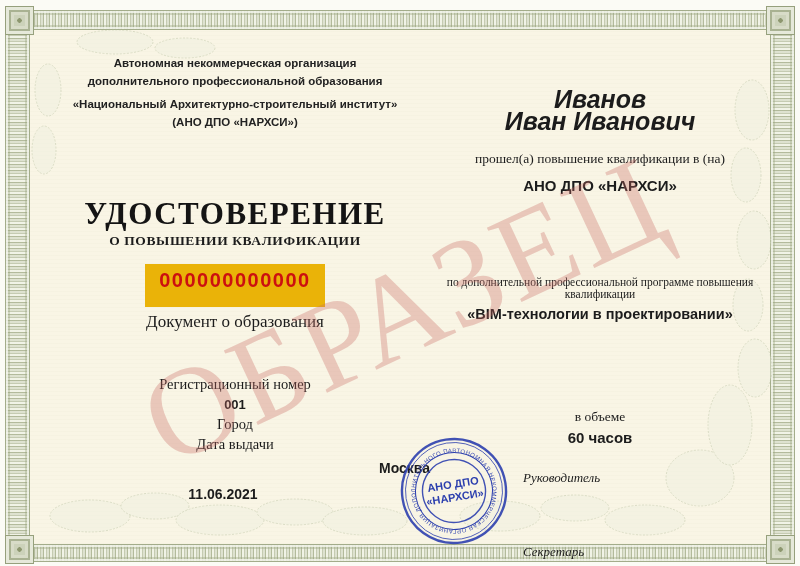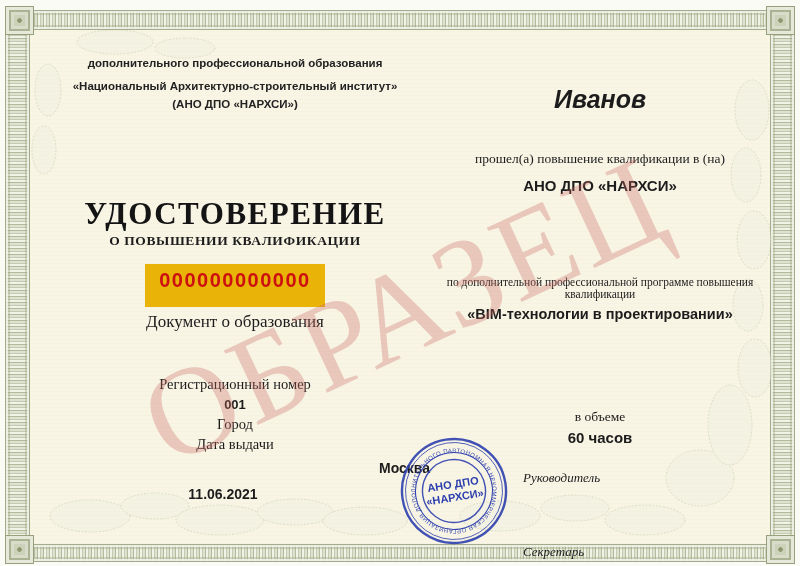--- a/index.html
+++ b/index.html
@@ -115,20 +115,21 @@
   <div id="band-top" class="band h"></div>
   <div id="band-bottom" class="band h"></div>
   <div id="band-left" class="band v"></div>
   <div id="band-right" class="band v"></div>
   <div id="corner-tl" class="corner"></div>
   <div id="corner-tr" class="corner"></div>
   <div id="corner-bl" class="corner"></div>
   <div id="corner-br" class="corner"></div>
 
   <div id="org-block" class="abs ctr">
+    <div>Автономная некоммерческая организация</div>
     <div>дополнительного профессиональной образования</div>
     <div class="org-name">«Национальный Архитектурно-строительный институт»</div>
     <div>(АНО ДПО «НАРХСИ»)</div>
   </div>
 
   <div id="doc-title" class="abs ctr serif">УДОСТОВЕРЕНИЕ</div>
   <div id="doc-subtitle" class="abs ctr serif">О ПОВЫШЕНИИ КВАЛИФИКАЦИИ</div>
   <div id="blank-number-wrap" class="abs ctr">
     <span id="blank-number">000000000000</span>
   </div>
@@ -136,20 +137,21 @@
 
   <div id="reg-label" class="abs ctr serif">Регистрационный номер</div>
   <div id="reg-value" class="abs ctr sans">001</div>
   <div id="city-label" class="abs ctr serif">Город</div>
   <div id="city-value" class="abs ctr sans">Москва</div>
   <div id="date-label" class="abs ctr serif">Дата выдачи</div>
   <div id="date-value" class="abs ctr sans">11.06.2021</div>
 
   <div id="person-name" class="abs ctr">
     <div>Иванов</div>
+    <div>Иван Иванович</div>
   </div>
   <div id="completed" class="abs ctr serif">прошел(а) повышение квалификации в (на)</div>
   <div id="org-short" class="abs ctr sans">АНО ДПО «НАРХСИ»</div>
   <div id="program-label" class="abs ctr serif">по дополнительной профессиональной программе повышения квалификации</div>
   <div id="program-name" class="abs ctr sans">«BIM-технологии в проектировании»</div>
   <div id="volume-label" class="abs ctr serif">в объеме</div>
   <div id="volume-value" class="abs ctr sans">60 часов</div>
   <div id="head-label" class="abs serif">Руководитель</div>
   <div id="secretary-label" class="abs serif">Секретарь</div>
 

